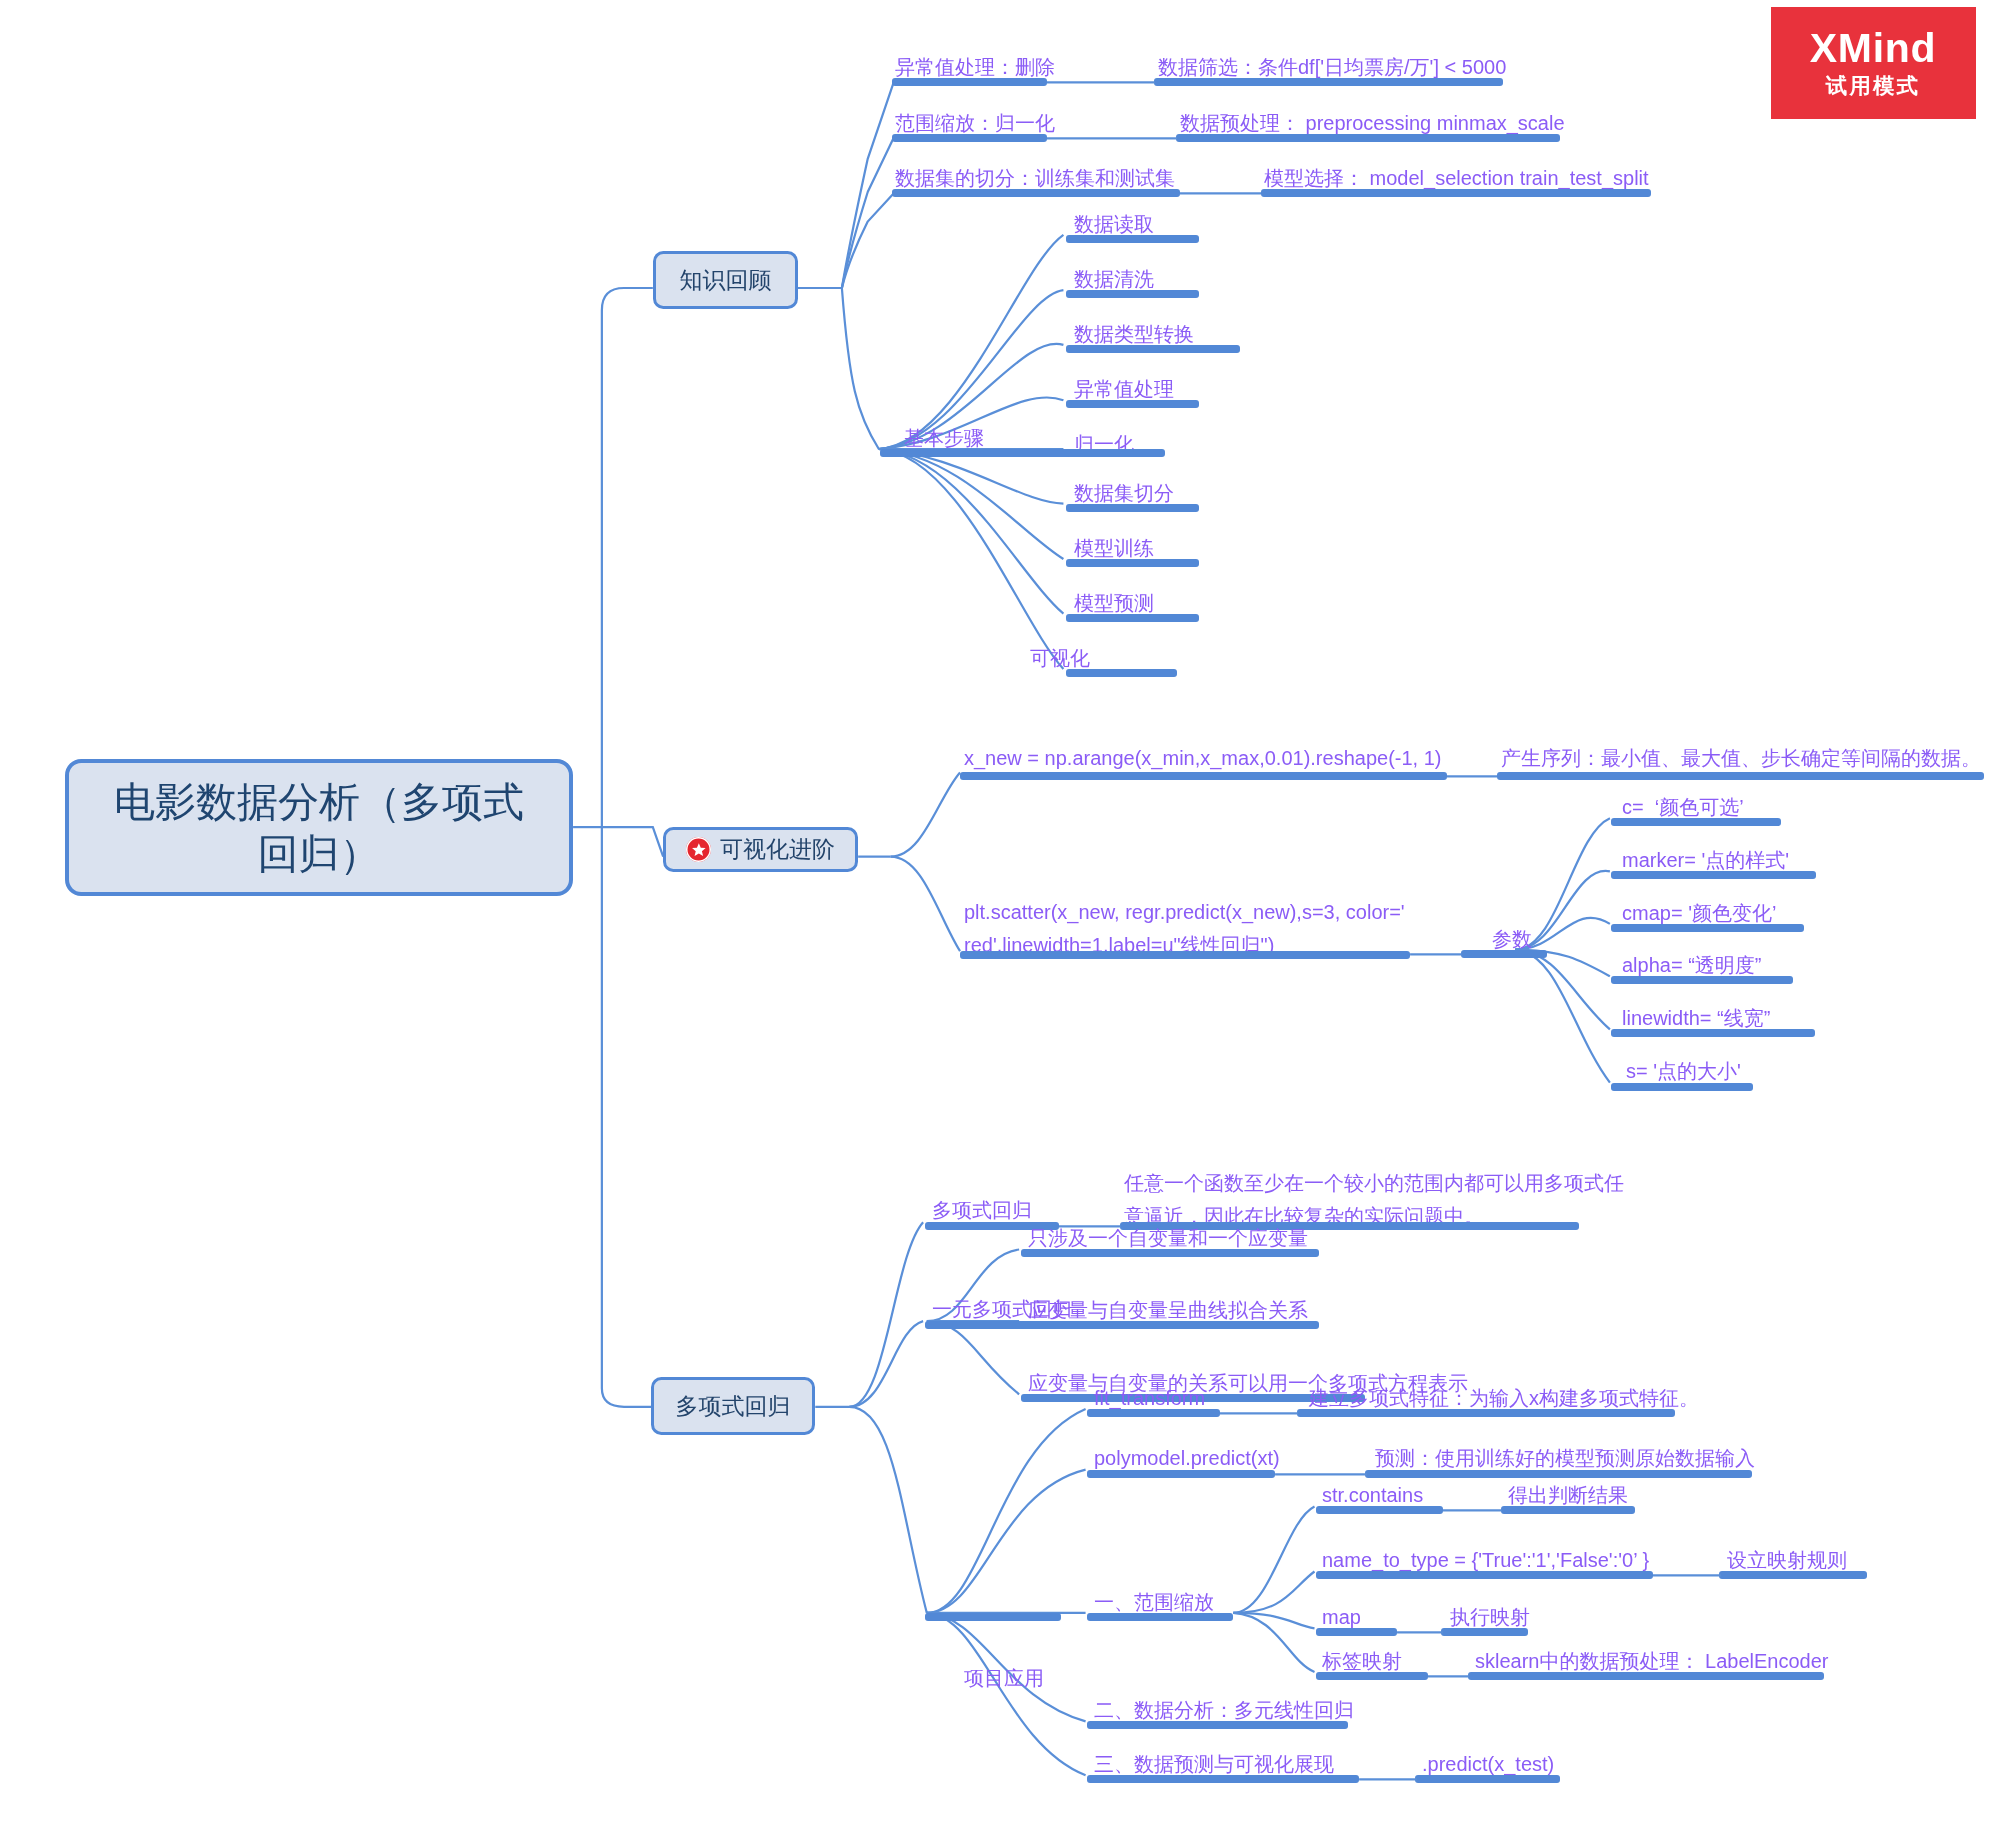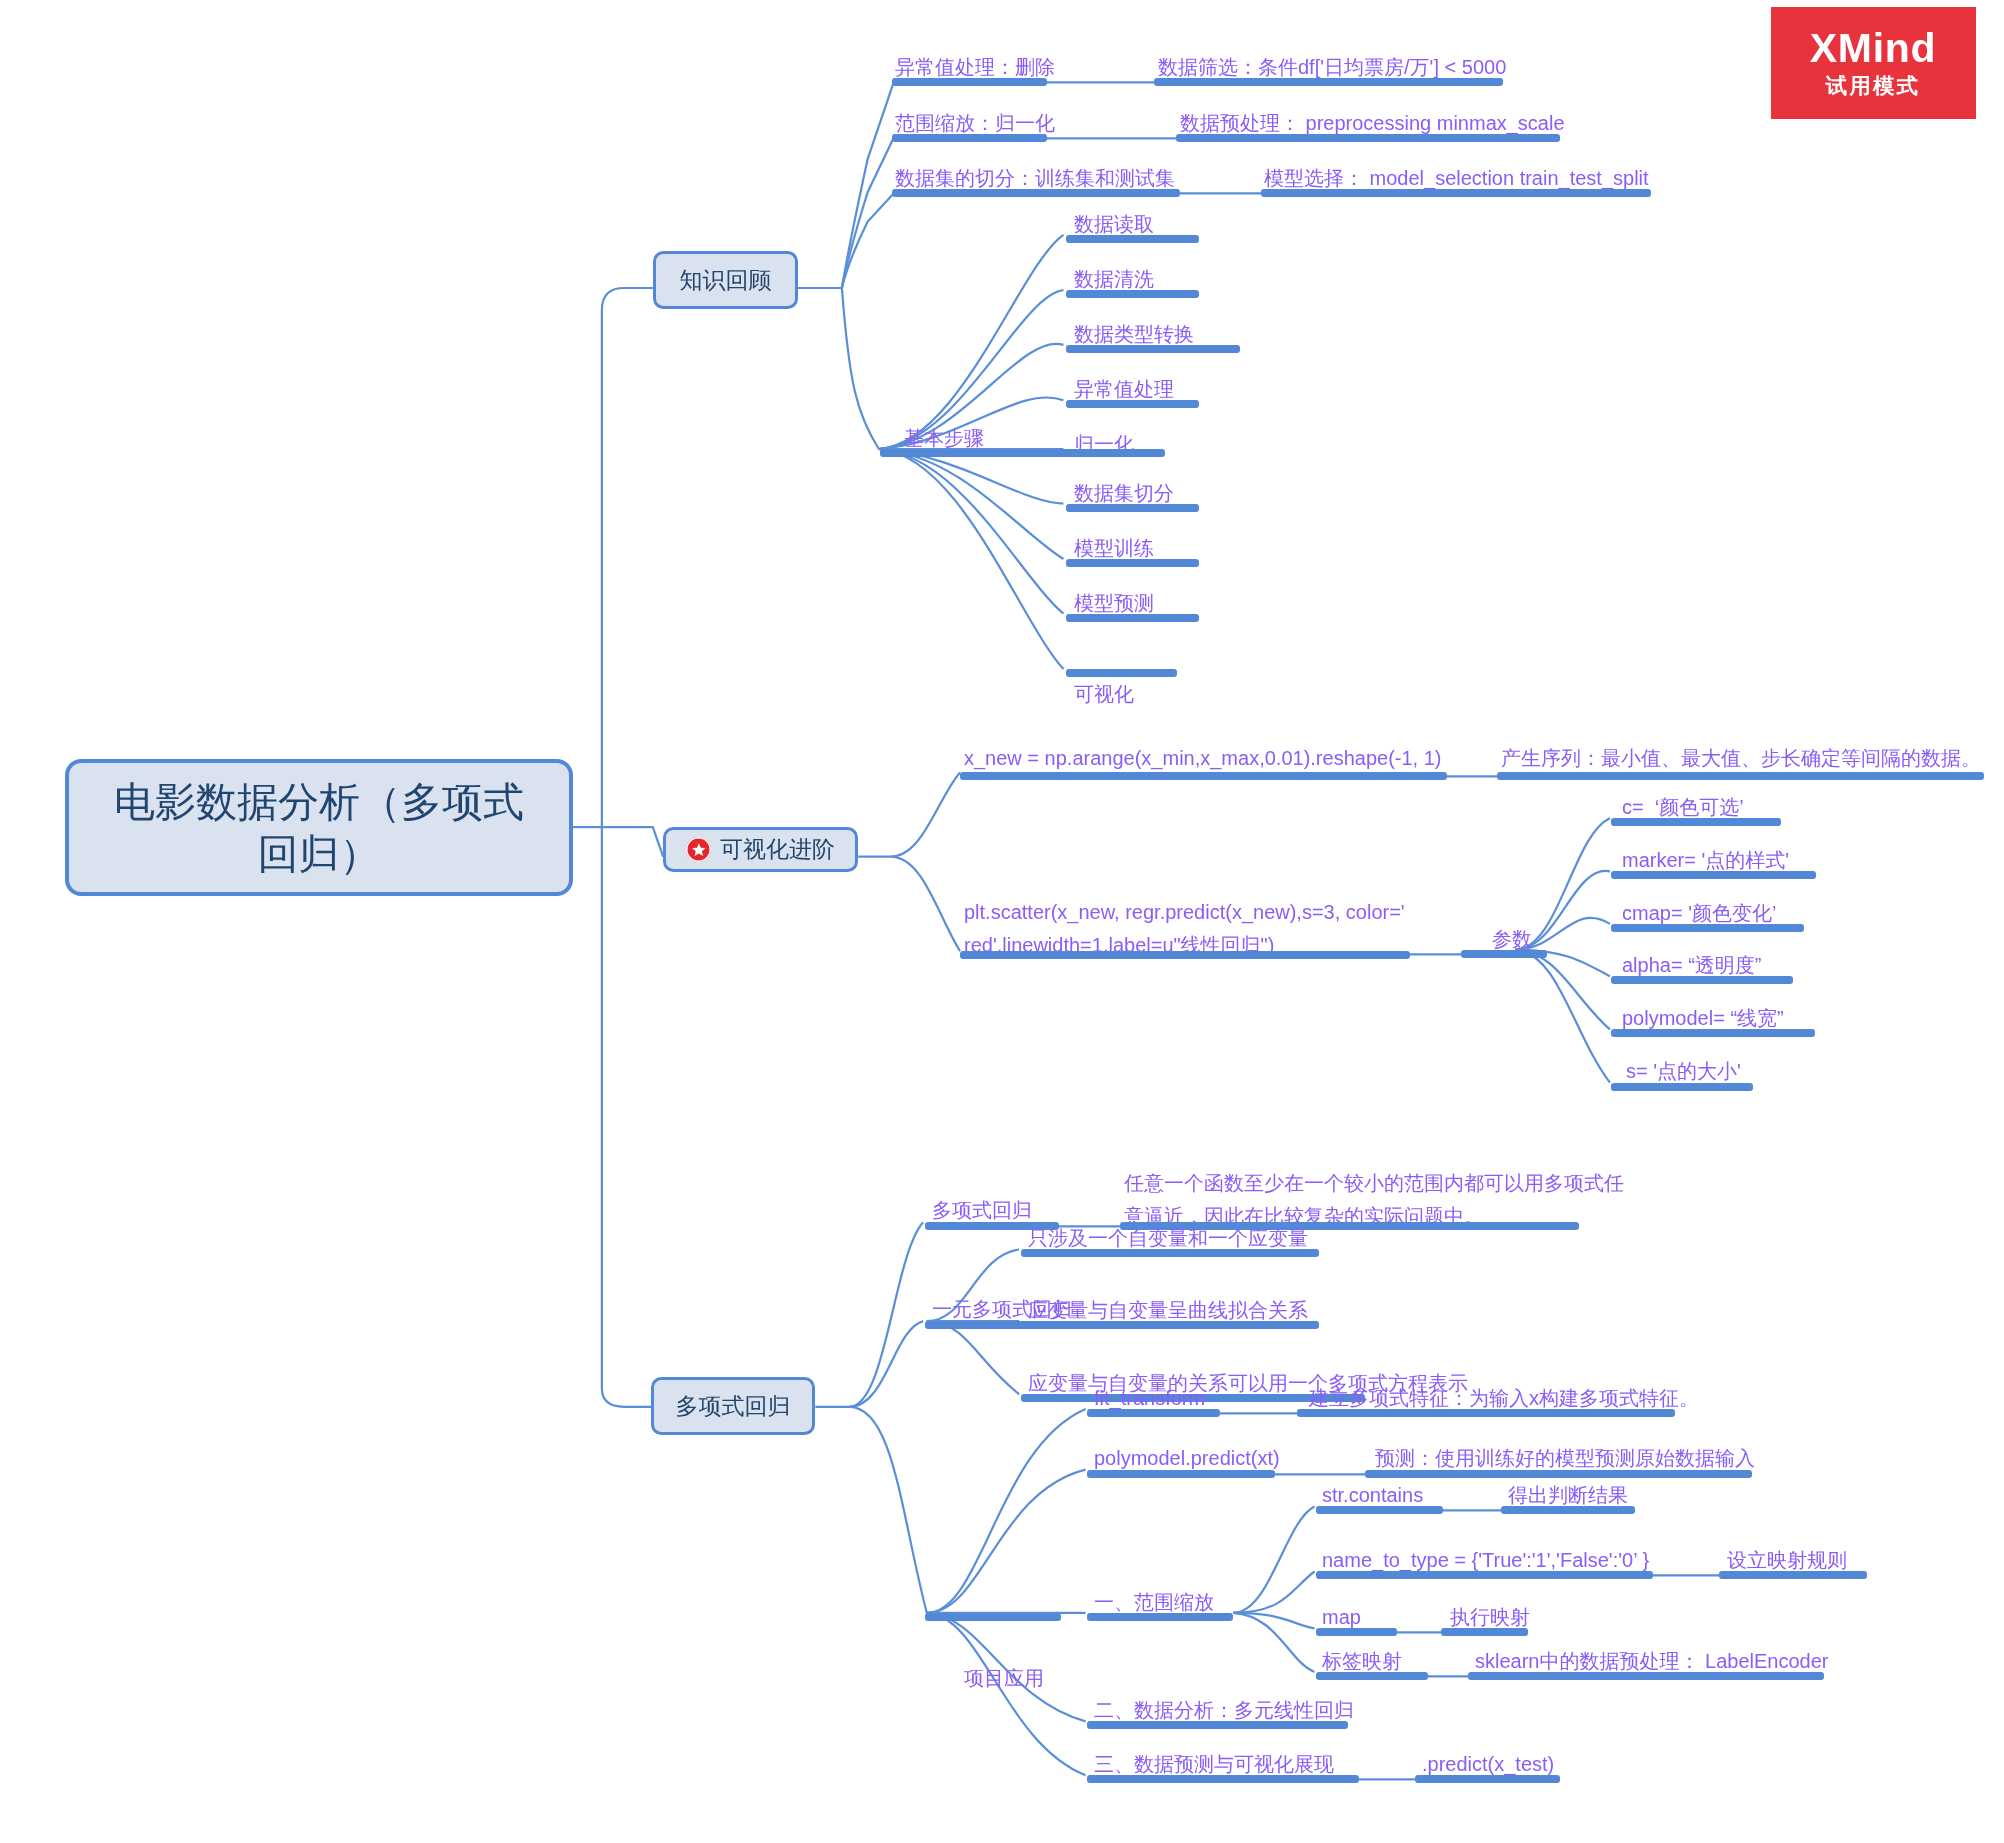--- a/index.html
+++ b/index.html
@@ -168,21 +168,21 @@
 <div class="node-label" style="left:1074px;top:375px;">异常值处理</div>
 <div class="bar" style="left:1066px;top:400px;width:133px;"></div>
 <div class="node-label" style="left:1074px;top:430px;">归一化</div>
 <div class="bar" style="left:1066px;top:449px;width:99px;"></div>
 <div class="node-label" style="left:1074px;top:479px;">数据集切分</div>
 <div class="bar" style="left:1066px;top:504px;width:133px;"></div>
 <div class="node-label" style="left:1074px;top:534px;">模型训练</div>
 <div class="bar" style="left:1066px;top:559px;width:133px;"></div>
 <div class="node-label" style="left:1074px;top:589px;">模型预测</div>
 <div class="bar" style="left:1066px;top:614px;width:133px;"></div>
-<div class="node-label" style="left:1074px;top:644px;margin-top:36px;">可视化</div>
+<div class="node-label" style="left:1030px;top:644px;">可视化</div>
 <div class="bar" style="left:1066px;top:669px;width:111px;"></div>
 
 <div class="boxnode" id="node-kh">
   <span class="star-icon">
     <svg width="17.7" height="17.7" viewBox="0 0 24 24">
         <polygon points="12,3 14.6,9.1 21.2,9.6 16.2,13.9 17.8,20.3 12,16.8 6.2,20.3 7.8,13.9 2.8,9.6 9.4,9.1" fill="#ffffff"></polygon>
       </svg>
   </span>
   <span class="txt">可视化进阶</span>
 </div>
@@ -205,21 +205,21 @@
   </svg>
 
 <div class="node-label" style="left:1622px;top:793px;">c=  ‘颜色可选’</div>
 <div class="bar" style="left:1611px;top:818px;width:170px;"></div>
 <div class="node-label" style="left:1622px;top:846px;">marker= '点的样式'</div>
 <div class="bar" style="left:1611px;top:871px;width:205px;"></div>
 <div class="node-label" style="left:1622px;top:899px;">cmap= '颜色变化’</div>
 <div class="bar" style="left:1611px;top:924px;width:193px;"></div>
 <div class="node-label" style="left:1622px;top:951px;">alpha= “透明度”</div>
 <div class="bar" style="left:1611px;top:976px;width:182px;"></div>
-<div class="node-label" style="left:1622px;top:1004px;">polymodel= “线宽”</div>
+<div class="node-label" style="left:1622px;top:1004px;">linewidth= “线宽”</div>
 <div class="bar" style="left:1611px;top:1029px;width:204px;"></div>
 <div class="node-label" style="left:1626px;top:1057px;">s= '点的大小'</div>
 <div class="bar" style="left:1611px;top:1083px;width:142px;"></div>
 
 <div class="boxnode" id="node-poly">
   <span class="txt">多项式回归</span>
 </div>
 
 <div class="node-label" style="left:932px;top:1196px;">多项式回归</div>
 <div class="bar" style="left:925px;top:1222px;width:134px;"></div>

